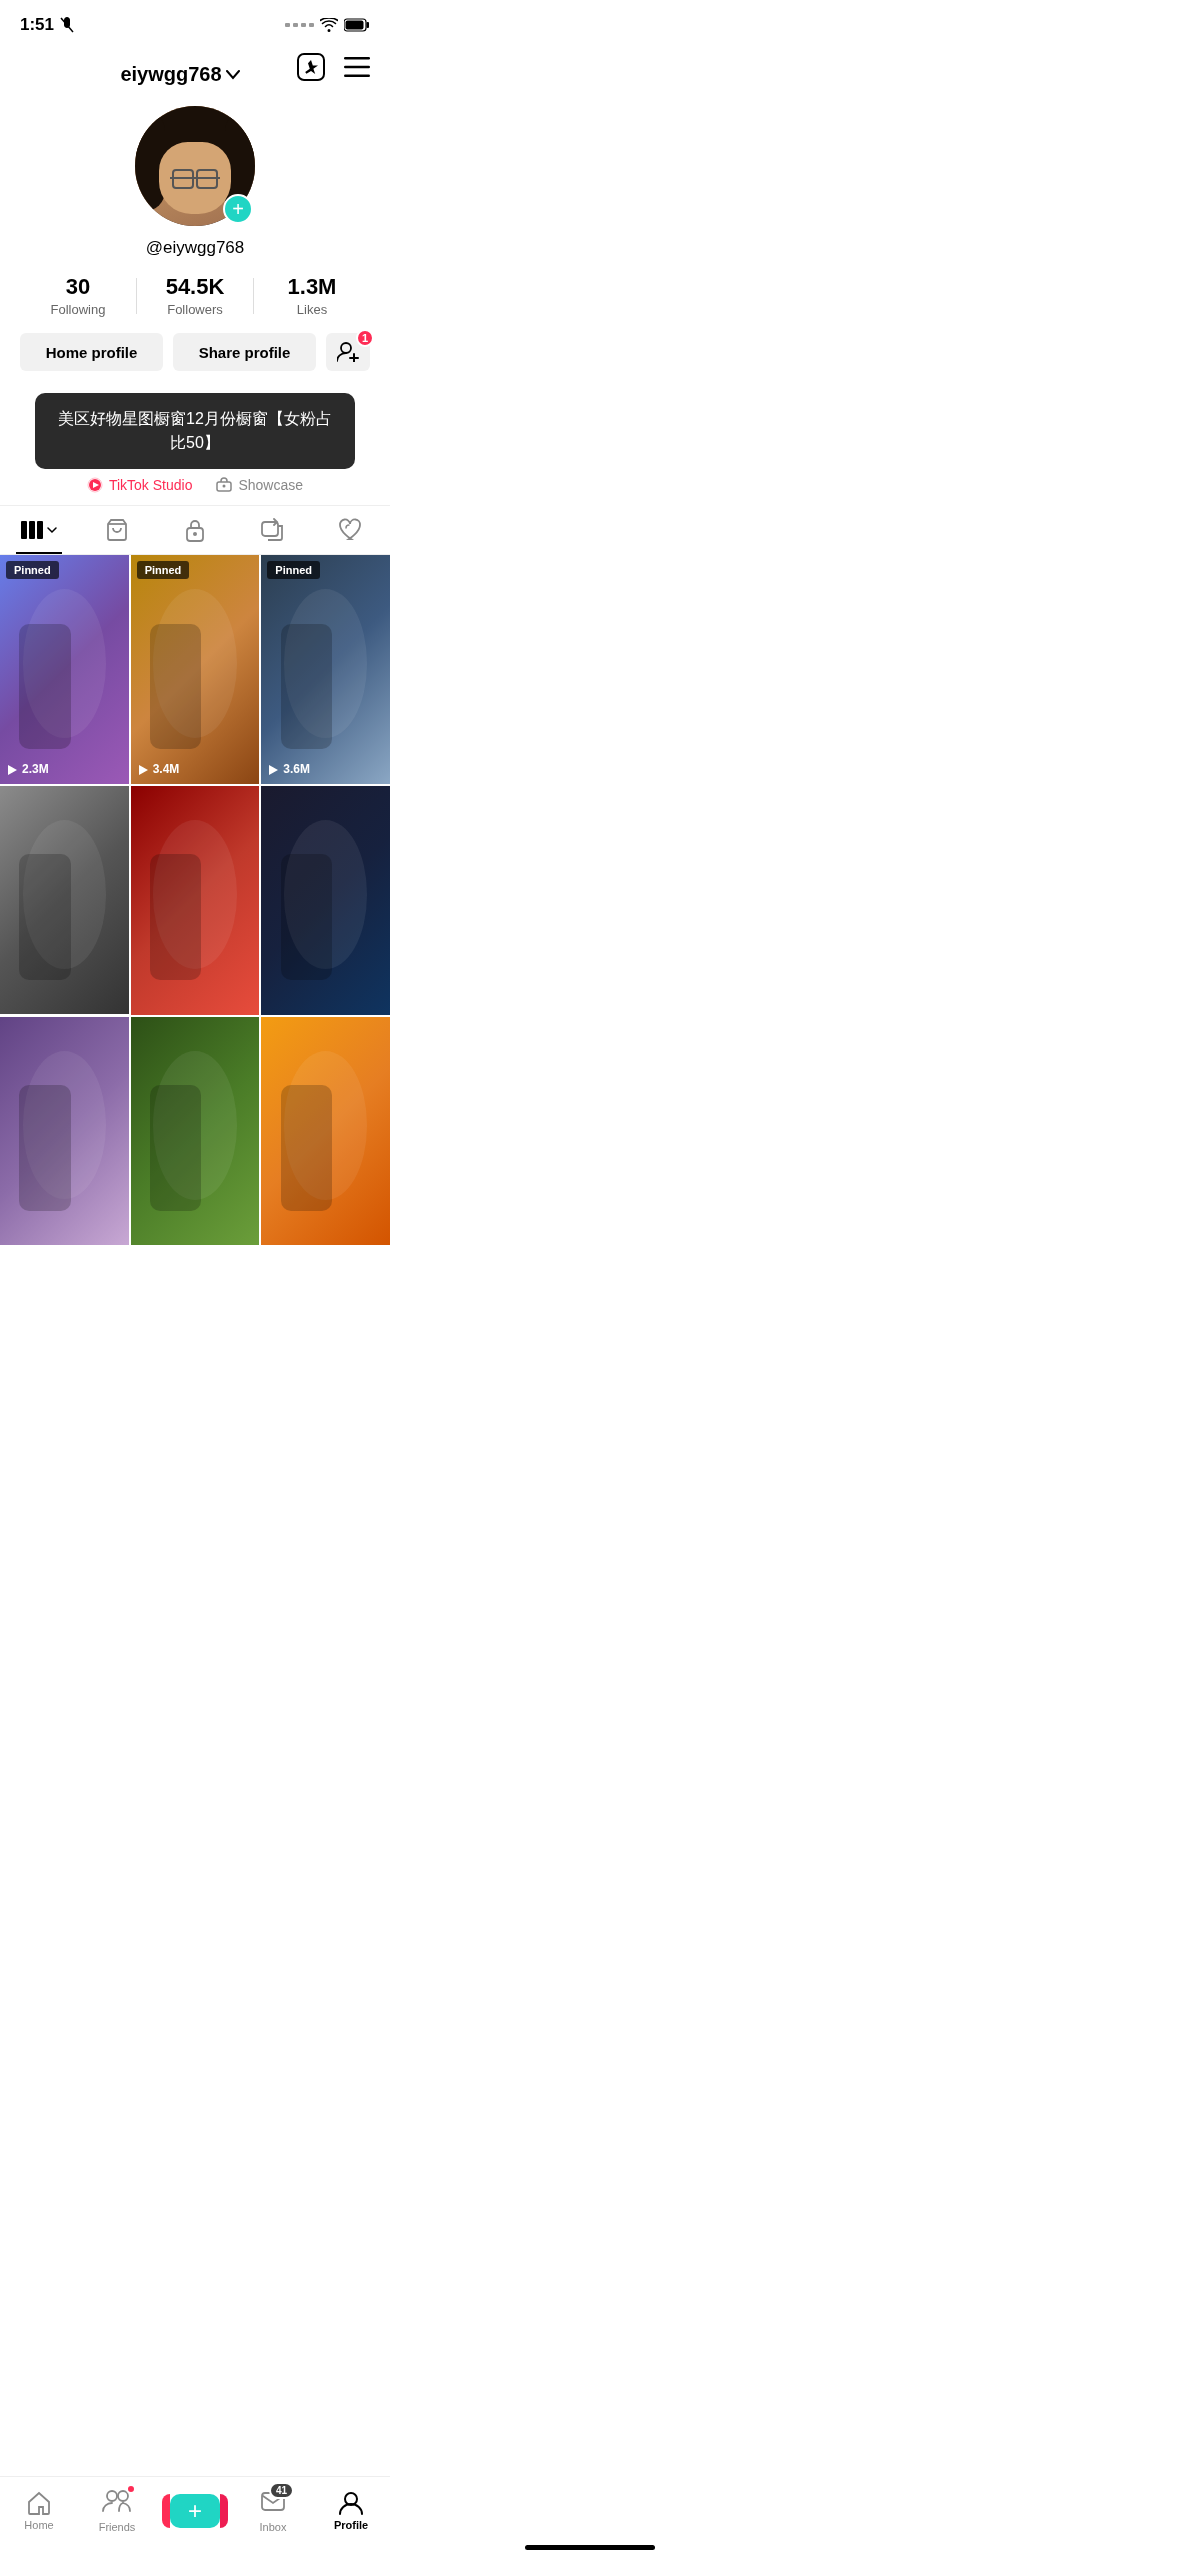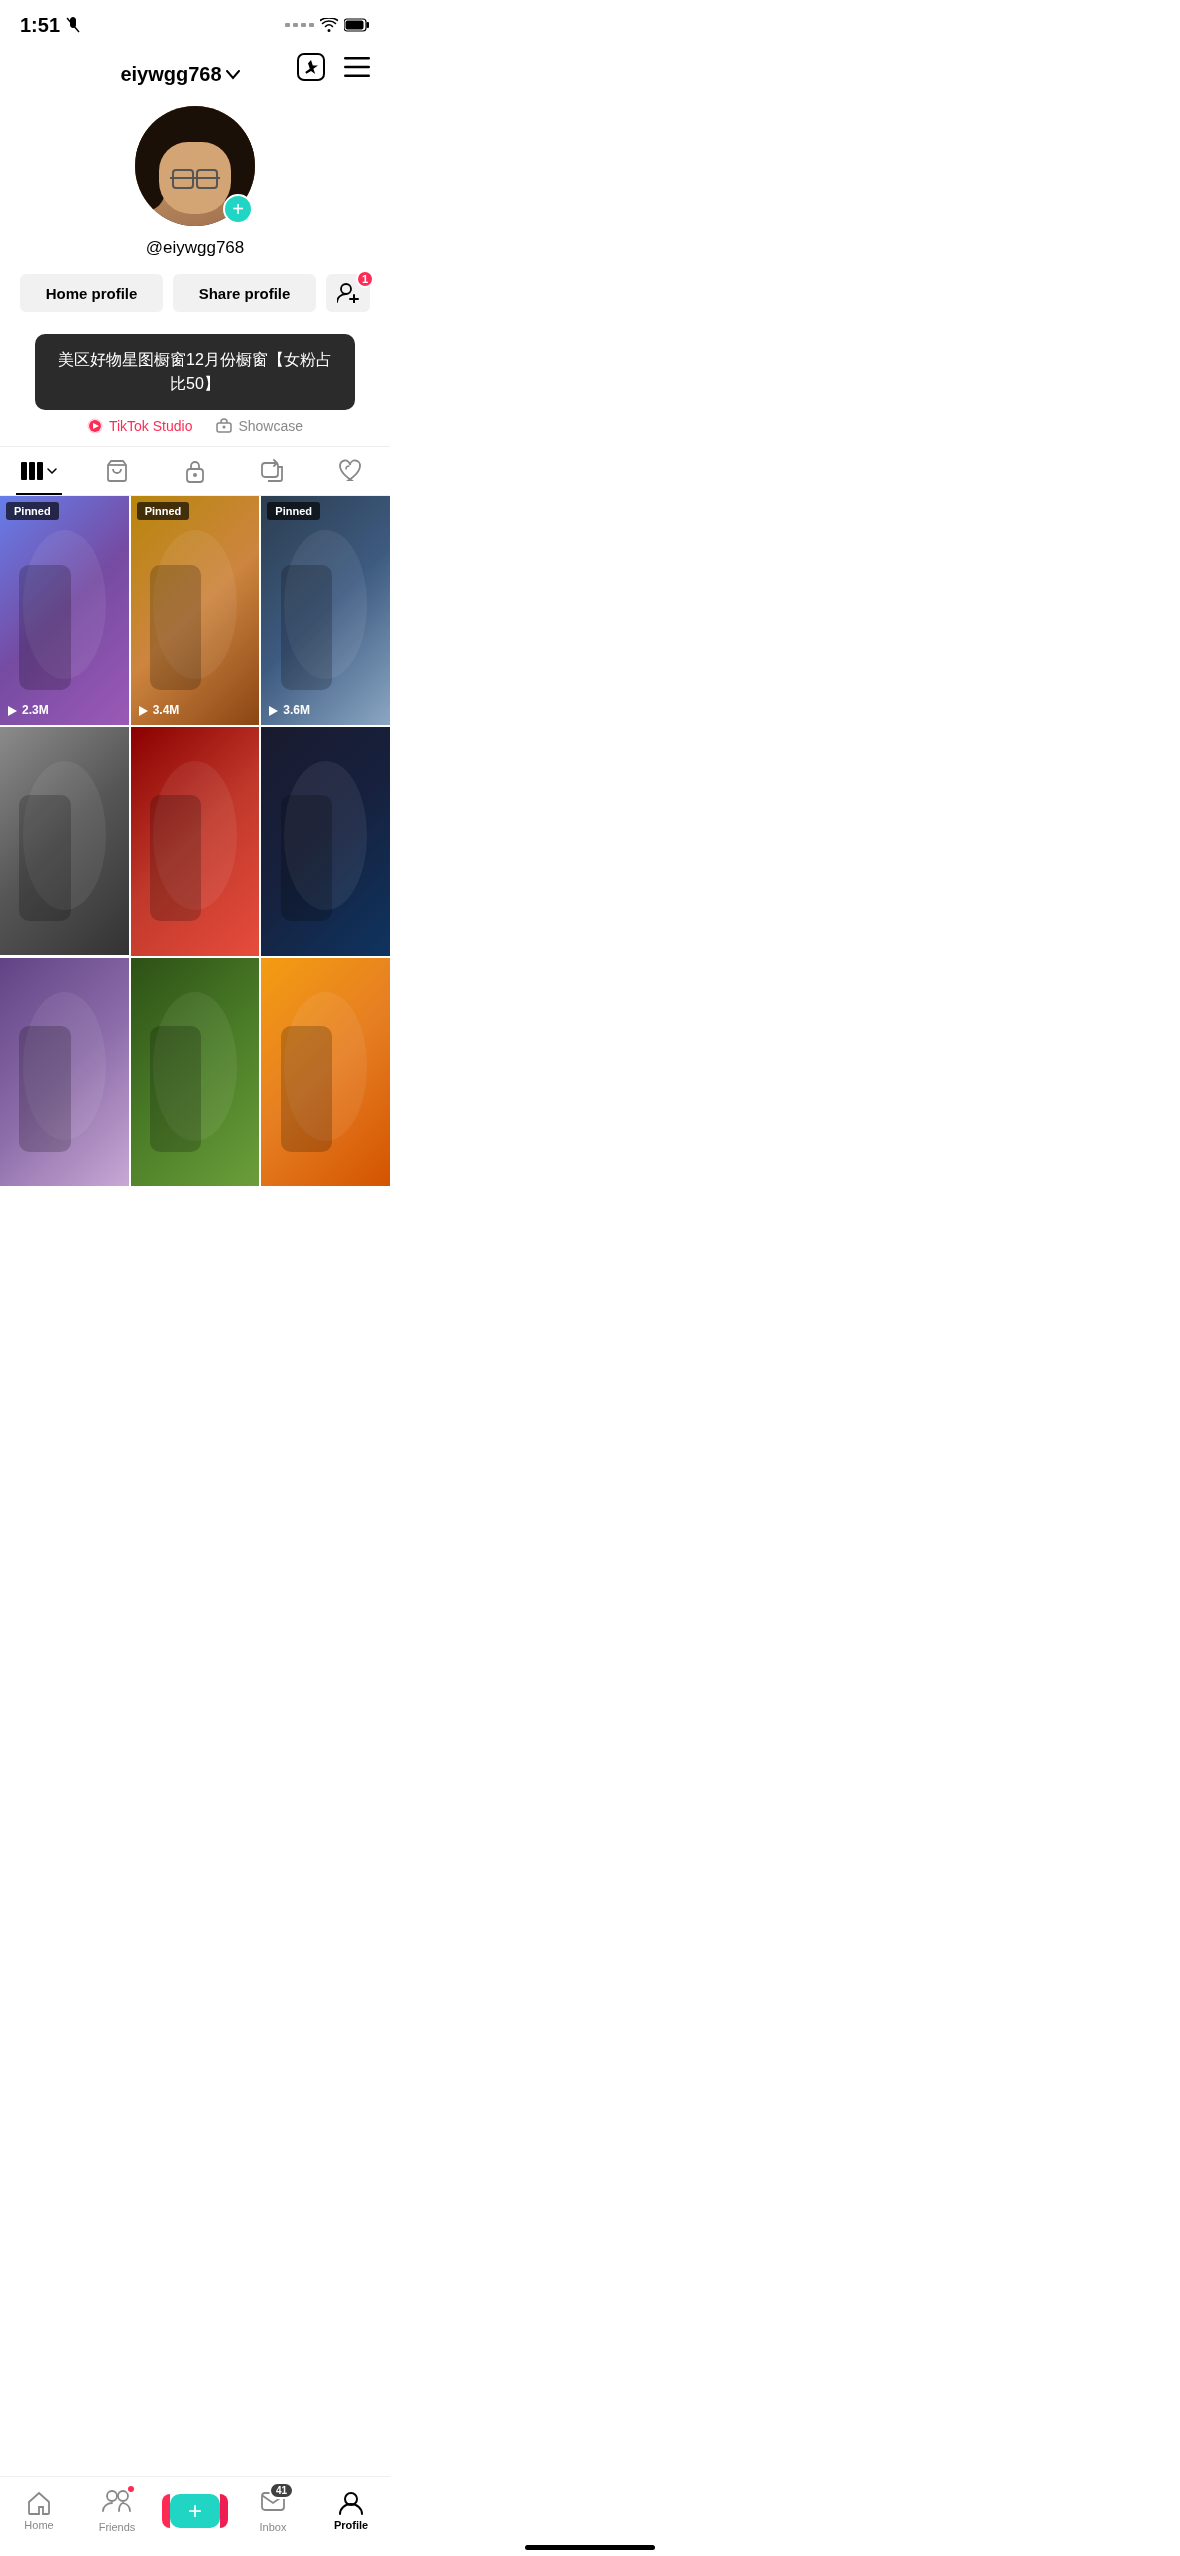--- a/index.html
+++ b/index.html
@@ -16,21 +16,21 @@
 
     
     .status-bar {
       display: flex;
       justify-content: space-between;
       align-items: center;
       padding: 14px 20px 8px;
       height: 44px;
     }
     .status-time {
-      font-size: 20px;
+      font-size: 17px;
       font-weight: 600;
       color: #000;
     }
     .status-icons {
       display: flex;
       align-items: center;
       gap: 6px;
     }
     .signal-dots {
       display: flex; gap: 3px; align-items: flex-end;
@@ -540,20 +540,36 @@
         <div class="avatar-face-skin">
           <div class="avatar-glasses"></div>
         </div>
       </div>
     </div>
     <div class="avatar-plus">+</div>
   </div>
 
   <div class="profile-handle">@eiywgg768</div>
 
+  <div class="stats-row">
+    <div class="stat-item">
+      <span class="stat-number">30</span>
+      <span class="stat-label">Following</span>
+    </div>
+    <div class="stat-divider"></div>
+    <div class="stat-item">
+      <span class="stat-number">54.5K</span>
+      <span class="stat-label">Followers</span>
+    </div>
+    <div class="stat-divider"></div>
+    <div class="stat-item">
+      <span class="stat-number">1.3M</span>
+      <span class="stat-label">Likes</span>
+    </div>
+  </div>
 
   <div class="action-buttons">
     <button class="btn-edit">Home profile</button>
     <button class="btn-share">Share profile</button>
     <div class="btn-add-friends">
       <svg width="22" height="20" viewBox="0 0 22 20">
         <circle cx="9" cy="6" r="5" stroke="#000" stroke-width="1.8" fill="none"></circle>
         <path d="M0 19c0-4.4 4-8 9-8" stroke="#000" stroke-width="1.8" fill="none" stroke-linecap="round"></path>
         <line x1="17" y1="12" x2="17" y2="20" stroke="#000" stroke-width="2" stroke-linecap="round"></line>
         <line x1="13" y1="16" x2="21" y2="16" stroke="#000" stroke-width="2" stroke-linecap="round"></line>

